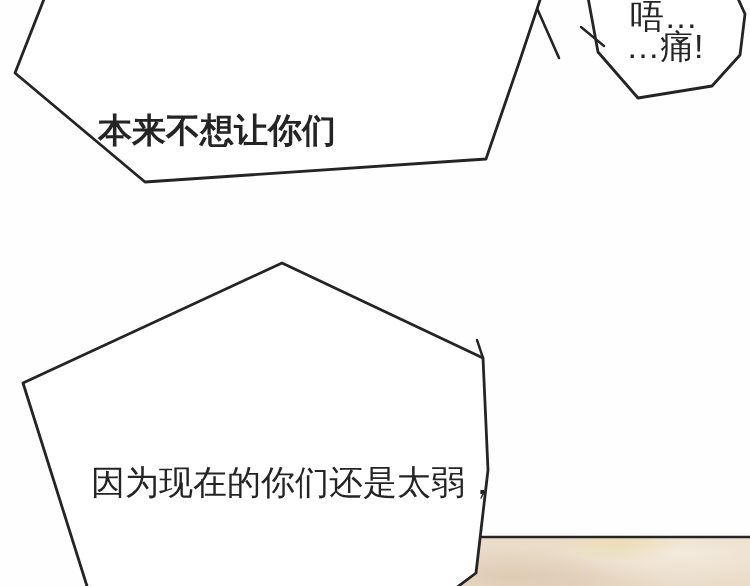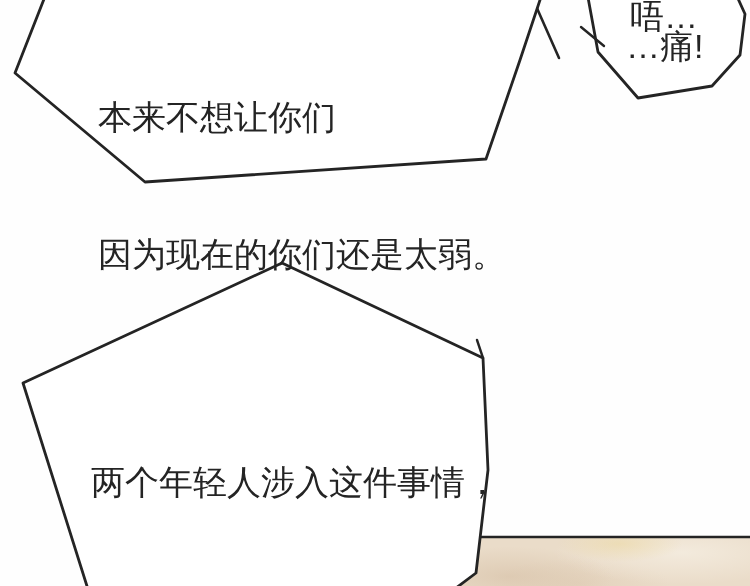--- a/index.html
+++ b/index.html
@@ -27,21 +27,21 @@
   .bubble-fill{fill:#ffffff;stroke-linecap:round;stroke-linejoin:round;}
   .txt{
     position:absolute;
     color:#242424;
     font-size:34px;
     line-height:45px;
     letter-spacing:0px;
     white-space:pre;
   }
   .txt .ln{display:block;}
-  .txt-top{left:98px;top:4px;line-height:45.5px;}
+  .txt-top{left:98px;top:17px;line-height:45.5px;font-weight:bold;}
   .txt-bottom{left:91px;top:371px;line-height:44.6px;}
   .txt-ex1{left:630px;top:-6px;}
   .txt-ex2{left:626px;top:24px;}
 </style>
 </head>
 <body>
 
 <div class="canvas">
 
   <div class="artwork"></div>
@@ -58,27 +58,26 @@
 
     <line x1="581" y1="27" x2="604" y2="46" stroke-width="2.4" class="bubble-line" stroke="#242424"></line>
 
     <polygon points="282,263 23,383 92,602 448,594 476,573 488,470 483,358" stroke-width="2.8" class="bubble-fill" stroke="#242424"></polygon>
 
     <line x1="483" y1="358" x2="477" y2="340" stroke-width="2.4" class="bubble-line" stroke="#242424"></line>
   </svg>
 
   <div class="txt txt-top">
     <span class="ln">本来不想让你们</span>
-    <span class="ln">因为现在的你们还是太弱。</span>
   </div>
 
   <div class="txt txt-ex1">唔…</div>
   <div class="txt txt-ex2">…痛!</div>
 
   <div class="txt txt-bottom">
-    <span class="ln">两个年轻人涉入这件事情，</span>
+    <span class="ln">因为现在的你们还是太弱，</span>
     
     
     
     
   </div>
 
 </div>
 
 </body></html>

